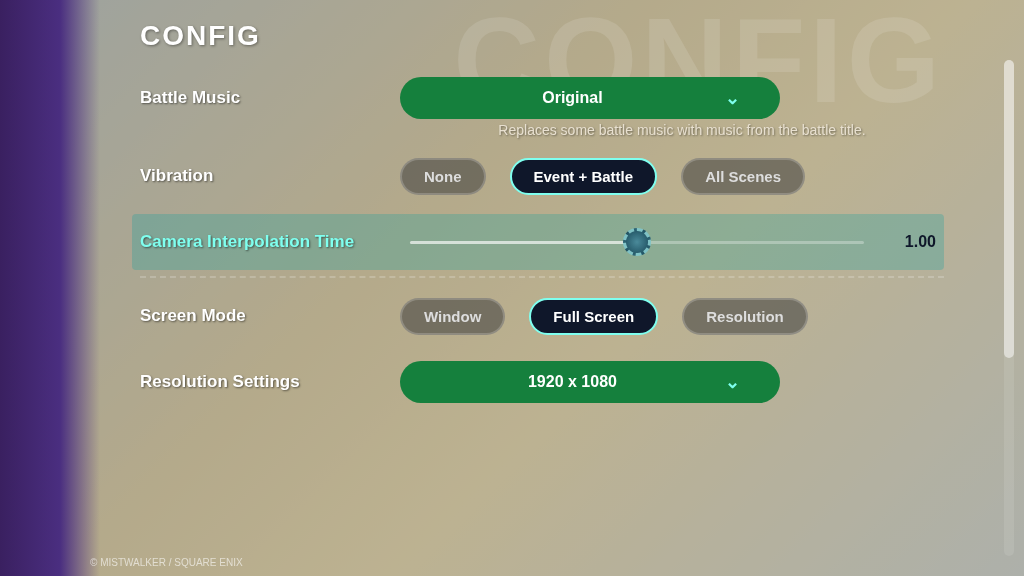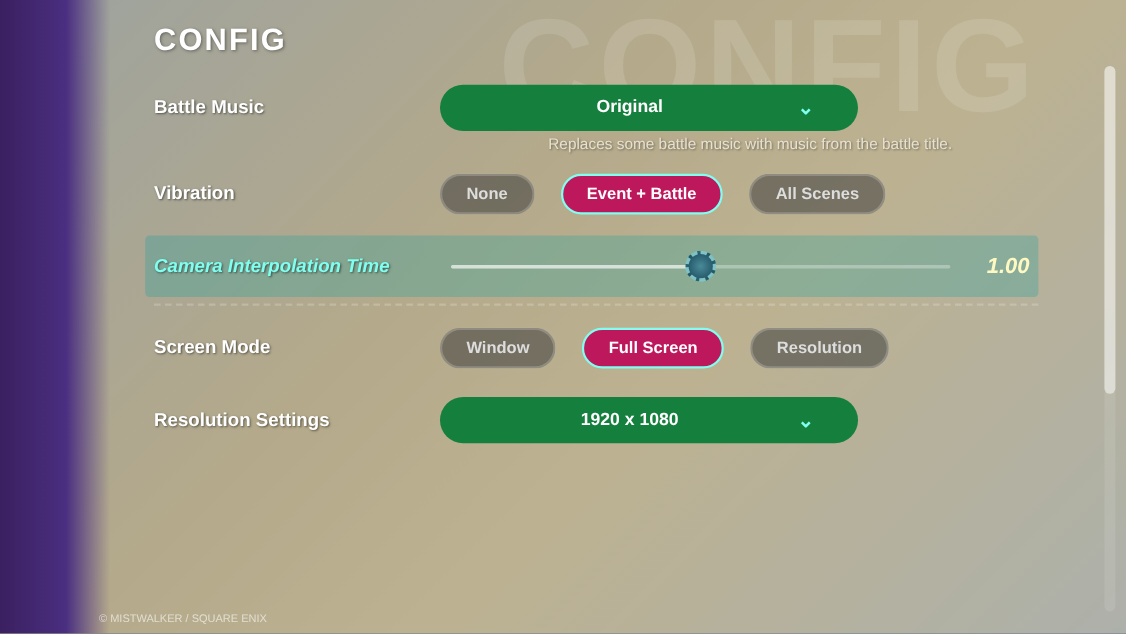--- a/index.html
+++ b/index.html
@@ -81,21 +81,20 @@
       min-height: 56px;
       justify-content: flex-end;
     }
 
     .config-row.highlighted {
       background: rgba(0, 160, 160, 0.25);
       border-radius: 4px;
       padding: 15px 8px;
       margin-left: -8px;
       margin-right: 20px;
-      font-style: italic;
     }
 
     .row-label {
       font-size: 17px;
       font-weight: 700;
       color: #fff;
       min-width: 260px;
       text-shadow: 1px 1px 2px rgba(0,0,0,0.5);
     }
 
@@ -153,21 +152,21 @@
       border: 2px solid rgba(255,255,255,0.3);
     }
 
     .btn.inactive {
       background: rgba(60, 60, 60, 0.55);
       color: #ddd;
       border-color: rgba(255,255,255,0.2);
     }
 
     .btn.active {
-      background: #be185d;
+      background: #0f172a;
       color: #fff;
       border-color: #7fffef;
     }
 
     
     .description-row {
       text-align: center;
       color: #e8e0d0;
       font-size: 14px;
       margin-bottom: 6px;
@@ -210,23 +209,23 @@
       transform: translate(-50%, -50%);
       width: 28px;
       height: 28px;
       border-radius: 50%;
       background: radial-gradient(circle, #4a8a9a, #1a4a5a);
       border: 3px dashed rgba(150, 220, 220, 0.8);
       cursor: pointer;
     }
 
     .slider-value {
-      font-size: 20px;
+      font-size: 16px;
       font-weight: 700;
-      color: #fef9c3;
+      color: #0f172a;
       min-width: 50px;
       text-align: right;
     }
 
     
     .dotted-divider {
       border: none;
       border-top: 2px dashed rgba(255,255,255,0.2);
       margin: 6px 0 6px 0;
       margin-right: 20px;

